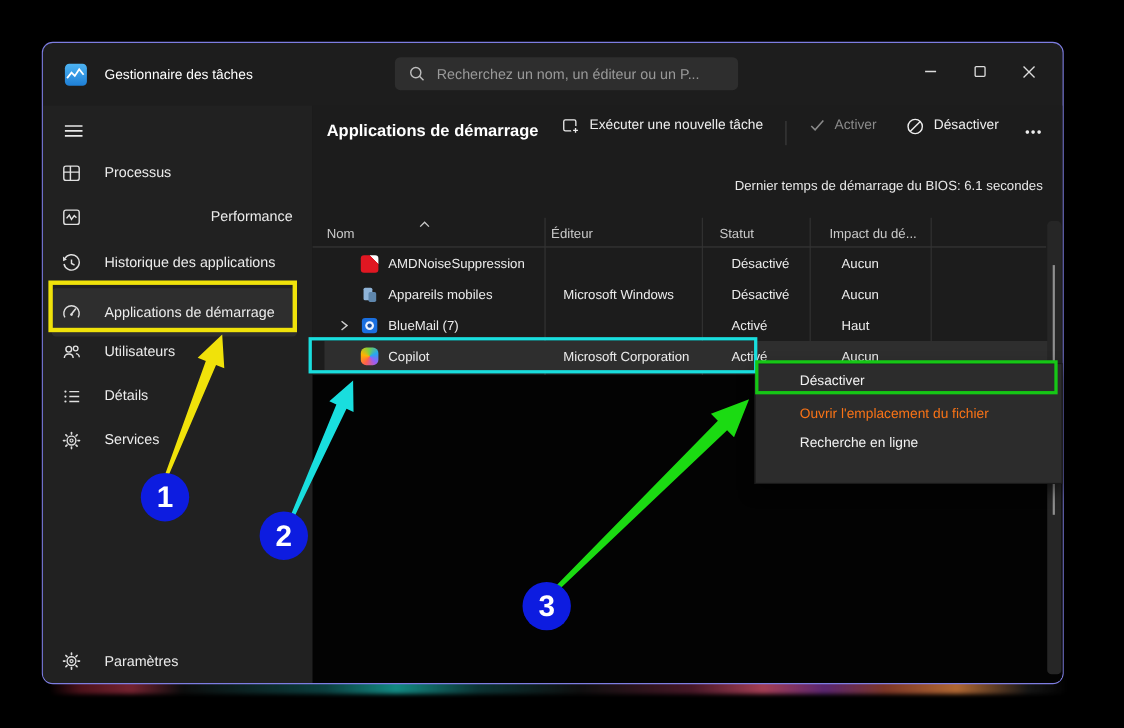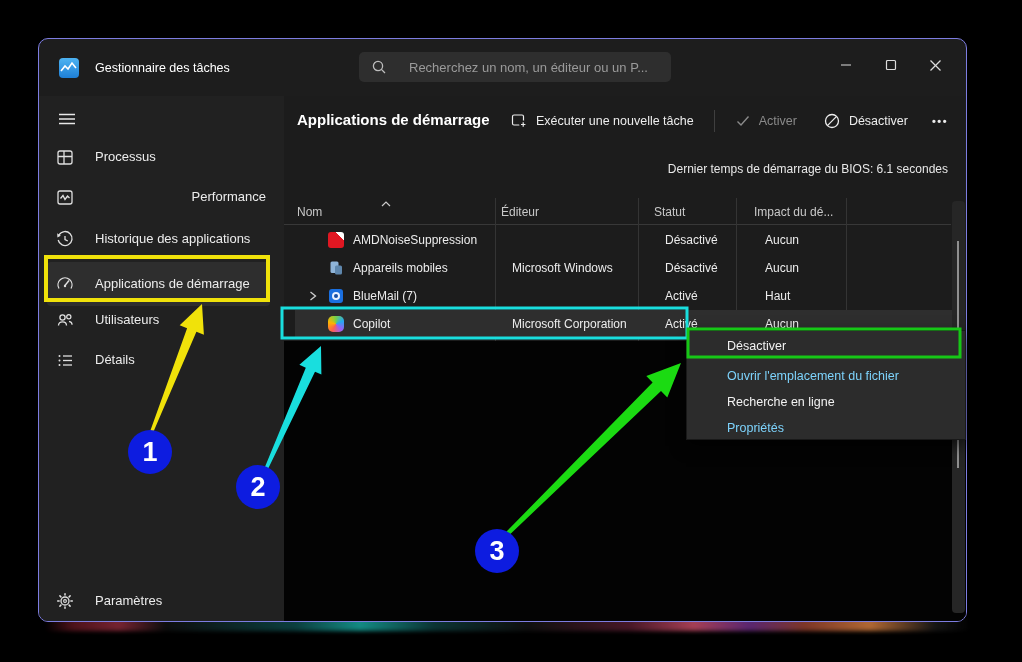--- a/index.html
+++ b/index.html
@@ -17,21 +17,21 @@
   .window { position:absolute; left:38px; top:38px; width:929px; height:584px; z-index:2;
     background:#1d1d1d; border:1px solid #7d7de1; border-radius:10px; overflow:hidden; }
 
   
   .titlebar { position:relative; height:57px; }
   .app-icon { position:absolute; left:20px; top:19px; width:20px; height:20px; border-radius:4px;
     background:linear-gradient(180deg,#4db3f2 0%, #1e7fd6 100%); overflow:hidden; }
   .app-icon svg { position:absolute; left:0; top:0; }
   .app-title { position:absolute; left:56px; top:22px; font-size:12.5px; color:#ffffff; }
   .search-box { position:absolute; left:320px; top:13px; width:312px; height:30px; background:#2e2e2e;
-    border-radius:5px; display:flex; align-items:center; padding:0 12px; gap:22px; }
+    border-radius:5px; display:flex; align-items:center; padding:0 12px; gap:10px; }
   .search-box input { background:transparent; border:none; outline:none; color:#cfcfcf; font-size:13px;
     width:100%; font-family:"Liberation Sans", sans-serif; }
   .search-box input::placeholder { color:#9a9a9a; }
   .win-controls { position:absolute; right:8px; top:8px; display:flex; }
   .win-btn { width:45px; height:36px; display:flex; align-items:center; justify-content:center; }
 
   .win-body { position:absolute; top:57px; left:0; right:0; bottom:0; display:flex; }
 
   
   .sidebar { width:245px; flex:none; position:relative; background:#212121; }
@@ -40,21 +40,21 @@
   .side-item { position:absolute; left:8px; right:14px; height:38px; border-radius:4px;
     display:flex; align-items:center; color:#ececec; font-size:13px; }
   .side-item .sicon { position:absolute; left:8px; top:50%; margin-top:-10px; width:20px; height:20px; }
   .side-item .slbl { margin-left:48px; line-height:16px; padding-right:4px; }
   .side-item.selected { background:#2e2e2e; }
 
   
   .main { flex:1; position:relative; background:#1c1c1c; overflow:hidden; }
   .panel-title { position:absolute; left:13px; top:15px; font-size:15px; font-weight:bold; color:#ffffff; }
   .toolbar { position:absolute; right:10px; top:10px; height:30px; display:flex; align-items:center; gap:6px; }
-  .tb-btn { display:flex; align-items:center; gap:8px; padding:0 10px; height:30px; border-radius:4px;
+  .tb-btn { display:flex; align-items:flex-start; gap:8px; padding:0 10px; height:30px; border-radius:4px;
     font-size:12.5px; color:#ededed; white-space:nowrap; }
   .tb-btn.disabled { color:#8a8a8a; }
   .tb-divider { width:1px; height:22px; background:#3f3f3f; margin:0 4px; }
   .more-btn { padding:0 8px; height:30px; display:flex; align-items:center; color:#ededed;
     font-size:11px; letter-spacing:1.5px; font-weight:bold; }
 
   .bios-line { position:absolute; right:18px; top:66px; font-size:12px; color:#e8e8e8; }
 
   .thead { position:absolute; top:102px; left:0; width:667px; height:27px; font-size:12px;
     color:#c9c9c9; border-bottom:1px solid #383838; }
@@ -82,21 +82,21 @@
   .main-lower { position:absolute; top:245px; left:0; right:0; bottom:0; background:#030303; }
   .scroll-track { position:absolute; left:668px; top:105px; width:13px; height:412px;
     background:#262626; border-radius:4px; }
   .scroll-thumb { position:absolute; left:673px; top:145px; width:2px; height:227px; background:#8f8f8f; }
 
   
   .context-menu { position:absolute; left:686px; top:330px; width:280px; height:110px; z-index:5;
     background:#2c2c2c; border:1px solid #191919; box-shadow:0 6px 14px rgba(0,0,0,.65); padding-top:2px; }
   .cm-item { height:26px; line-height:26px; padding-left:40px; font-size:12.5px; color:#f2f2f2; }
   .cm-item.first { margin-bottom:4px; }
-  .cm-item.disabled { color:#7dd3fc; }
+  .cm-item.disabled { color:#f97316; }
 
   
   .annotations { position:absolute; left:0; top:0; width:1022px; height:662px; z-index:10; pointer-events:none; }
   .badge { position:absolute; width:44px; height:44px; border-radius:50%; background:#0d1ce0; z-index:11;
     color:#ffffff; font-size:27px; font-weight:bold; display:flex; align-items:center; justify-content:center; }
 
   svg.ic { display:block; }
 </style>
 </head>
 <body>
@@ -220,20 +220,39 @@
             <svg class="ic" width="20" height="20" viewBox="0 0 20 20">
               <circle cx="7.5" cy="7.5" r="2.6" fill="none" stroke="#e0e0e0" stroke-width="1.3"></circle>
               <path d="M3.5 15.5 c0-2.3 1.8-3.7 4-3.7 s4 1.4 4 3.7" fill="none" stroke="#e0e0e0" stroke-width="1.3"></path>
               <circle cx="13.8" cy="6.8" r="2.1" fill="none" stroke="#e0e0e0" stroke-width="1.2"></circle>
               <path d="M14 11.4 c1.9 0.3 3.1 1.6 3.1 3.4" fill="none" stroke="#e0e0e0" stroke-width="1.2"></path>
             </svg>
           </span>
           <span class="slbl">Utilisateurs</span>
         </div>
 
+        <div class="side-item" style="top:285px;">
+          <span class="sicon">
+            <svg class="ic" width="20" height="20" viewBox="0 0 20 20">
+              <circle cx="10" cy="10.5" r="4" fill="none" stroke="#e0e0e0" stroke-width="1.3"></circle>
+              <circle cx="10" cy="10.5" r="1.4" fill="none" stroke="#e0e0e0" stroke-width="1.1"></circle>
+              <g stroke="#e0e0e0" stroke-width="1.5" stroke-linecap="round">
+                <line x1="10" y1="4.6" x2="10" y2="3.2"></line>
+                  <line x1="10" y1="16.4" x2="10" y2="17.8"></line>
+                <line x1="4.1" y1="10.5" x2="2.7" y2="10.5"></line>
+                  <line x1="15.9" y1="10.5" x2="17.3" y2="10.5"></line>
+                <line x1="5.9" y1="6.4" x2="4.9" y2="5.4"></line>
+                  <line x1="14.1" y1="14.6" x2="15.1" y2="15.6"></line>
+                <line x1="14.1" y1="6.4" x2="15.1" y2="5.4"></line>
+                  <line x1="5.9" y1="14.6" x2="4.9" y2="15.6"></line>
+              </g>
+            </svg>
+          </span>
+          <span class="slbl">Services</span>
+        </div>
 
         <div class="side-item" style="top:486px;">
           <span class="sicon">
             <svg class="ic" width="20" height="20" viewBox="0 0 20 20">
               <circle cx="10" cy="10" r="4" fill="none" stroke="#e0e0e0" stroke-width="1.3"></circle>
               <circle cx="10" cy="10" r="1.4" fill="none" stroke="#e0e0e0" stroke-width="1.1"></circle>
               <g stroke="#e0e0e0" stroke-width="1.5" stroke-linecap="round">
                 <line x1="10" y1="4.1" x2="10" y2="2.7"></line>
                   <line x1="10" y1="15.9" x2="10" y2="17.3"></line>
                 <line x1="4.1" y1="10" x2="2.7" y2="10"></line>
@@ -362,21 +381,20 @@
         <div class="scroll-track"></div>
         <div class="scroll-thumb"></div>
       </div>
     </div>
   </div>
 
   <div class="context-menu">
     <div class="cm-item first">Désactiver</div>
     <div class="cm-item disabled">Ouvrir l'emplacement du fichier</div>
     <div class="cm-item">Recherche en ligne</div>
-    <div class="cm-item disabled">Propriétés</div>
   </div>
 
   <svg class="annotations" viewBox="0 0 1022 662">
     <rect x="46" y="257" width="222" height="43" fill="none" stroke="#f0e20a" stroke-width="4"></rect>
     <rect x="282" y="308" width="405" height="30" fill="none" stroke="#19dede" stroke-width="3"></rect>
     <rect x="688" y="329" width="272" height="28" fill="none" stroke="#16c716" stroke-width="3"></rect>
     <polygon points="148.6,435.5 187.1,328.2 179.7,325.2 202,304 203.9,334.8 196.4,331.8 151.4,436.5" fill="#f0e20a"></polygon>
     <polygon points="260.6,477.4 305.8,367.7 299.4,364.8 321,346 321.4,374.6 315.0,371.7 263.4,478.6" fill="#19dede"></polygon>
     <polygon points="498.6,539.6 652.6,382.5 646.3,376.1 681,363 667.3,397.5 661.0,391.1 501.4,542.4" fill="#1bdb12"></polygon>
   </svg>

